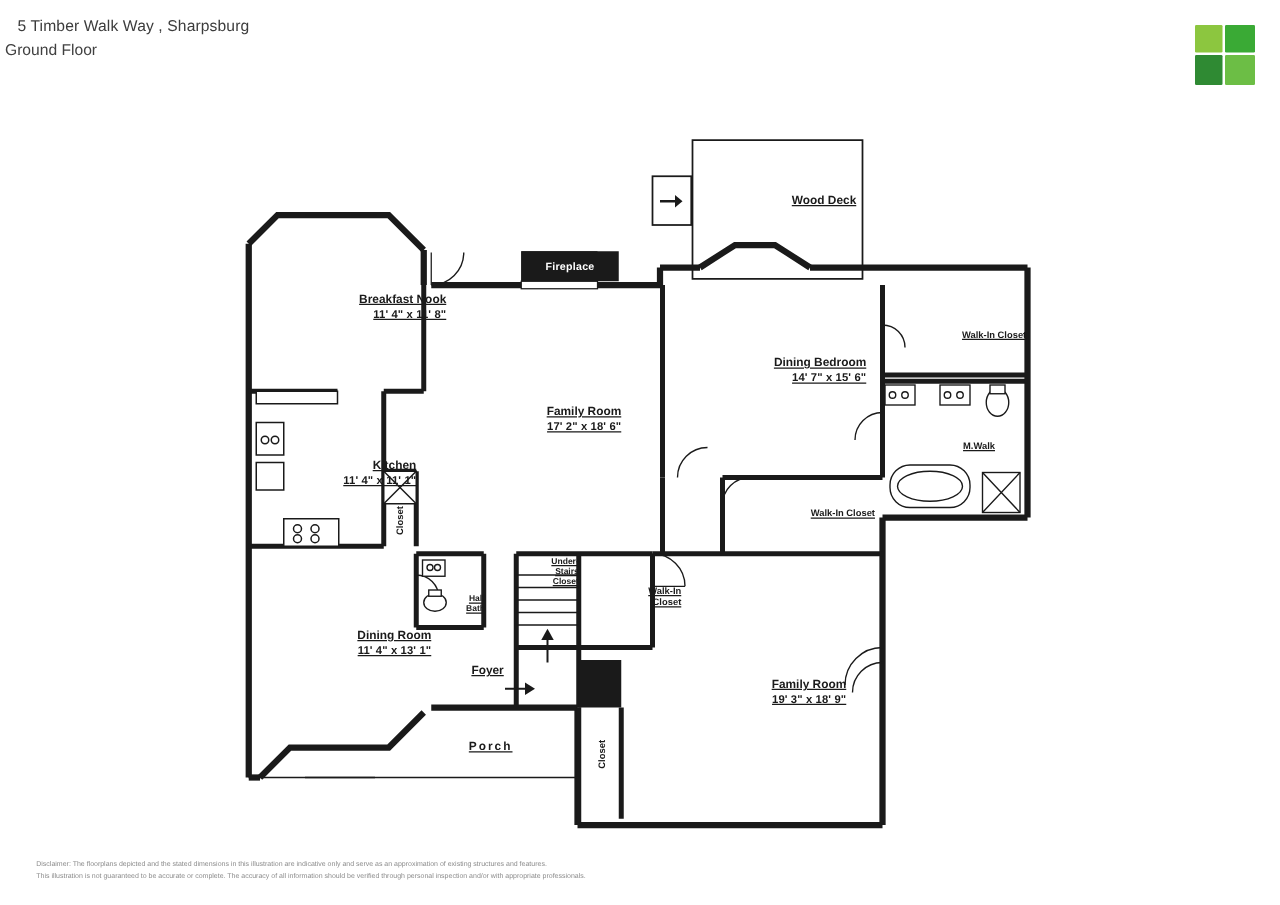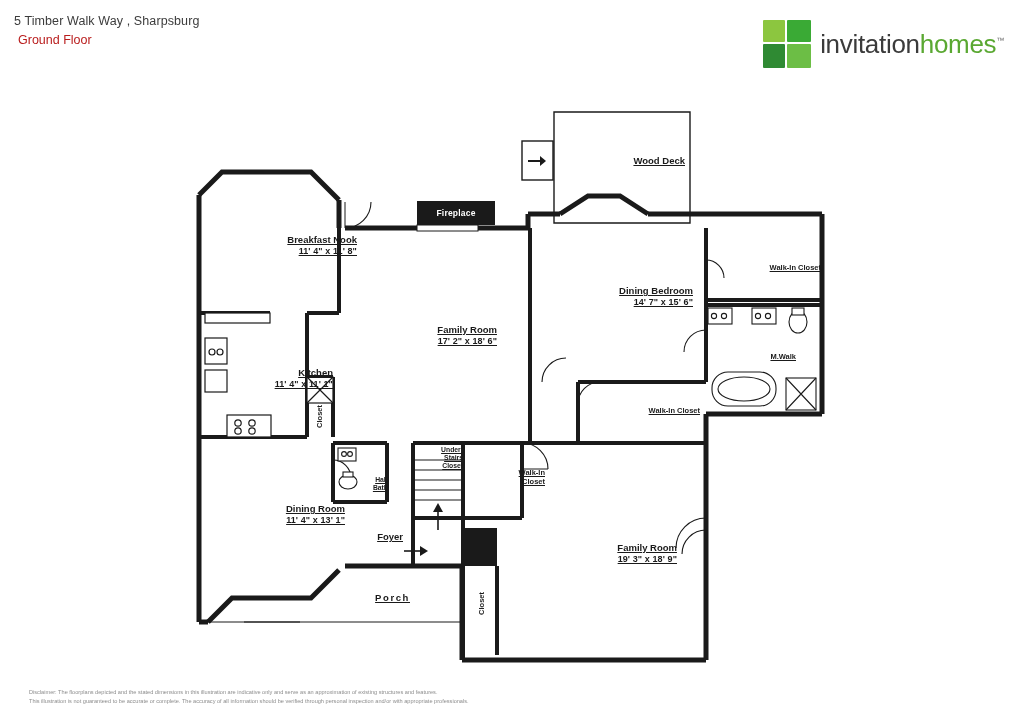--- a/index.html
+++ b/index.html
@@ -21,25 +21,25 @@
     position: absolute;
     left: 14px;
     top: 12px;
     font-size: 12.5px;
     line-height: 18px;
     color: #3c3c3c;
     letter-spacing: 0.1px;
   }
   #header-subtitle {
     position: absolute;
-    left: 18px;
+    left: 4px;
     top: 31px;
     font-size: 12.5px;
     line-height: 18px;
-    color: #b91c1c;
+    color: #404040;
   }
 
   
   #logo {
     position: absolute;
     right: 20px;
     top: 20px;
     display: flex;
     align-items: center;
     gap: 9px;
@@ -142,23 +142,20 @@
 
 <div id="header-title">5 Timber Walk Way , Sharpsburg</div>
 <div id="header-subtitle">Ground Floor</div>
 
 <div id="logo">
   <div id="logo-mark">
     <div class="sq sq1"></div>
     <div class="sq sq2"></div>
     <div class="sq sq3"></div>
     <div class="sq sq4"></div>
-  </div>
-  <div id="logo-wordmark">
-    <span>invitation</span><span class="accent">homes</span><span id="logo-tm">™</span>
   </div>
 </div>
 
 <svg id="floorplan" viewBox="0 0 1024 724" xmlns="http://www.w3.org/2000/svg">
   <g fill="none" stroke="#1a1a1a" stroke-width="1">
 
     <g stroke-width="1.4">
       <path d="M554 112 H690 V223 H554 Z" fill="#ffffff"></path>
     </g>
 

